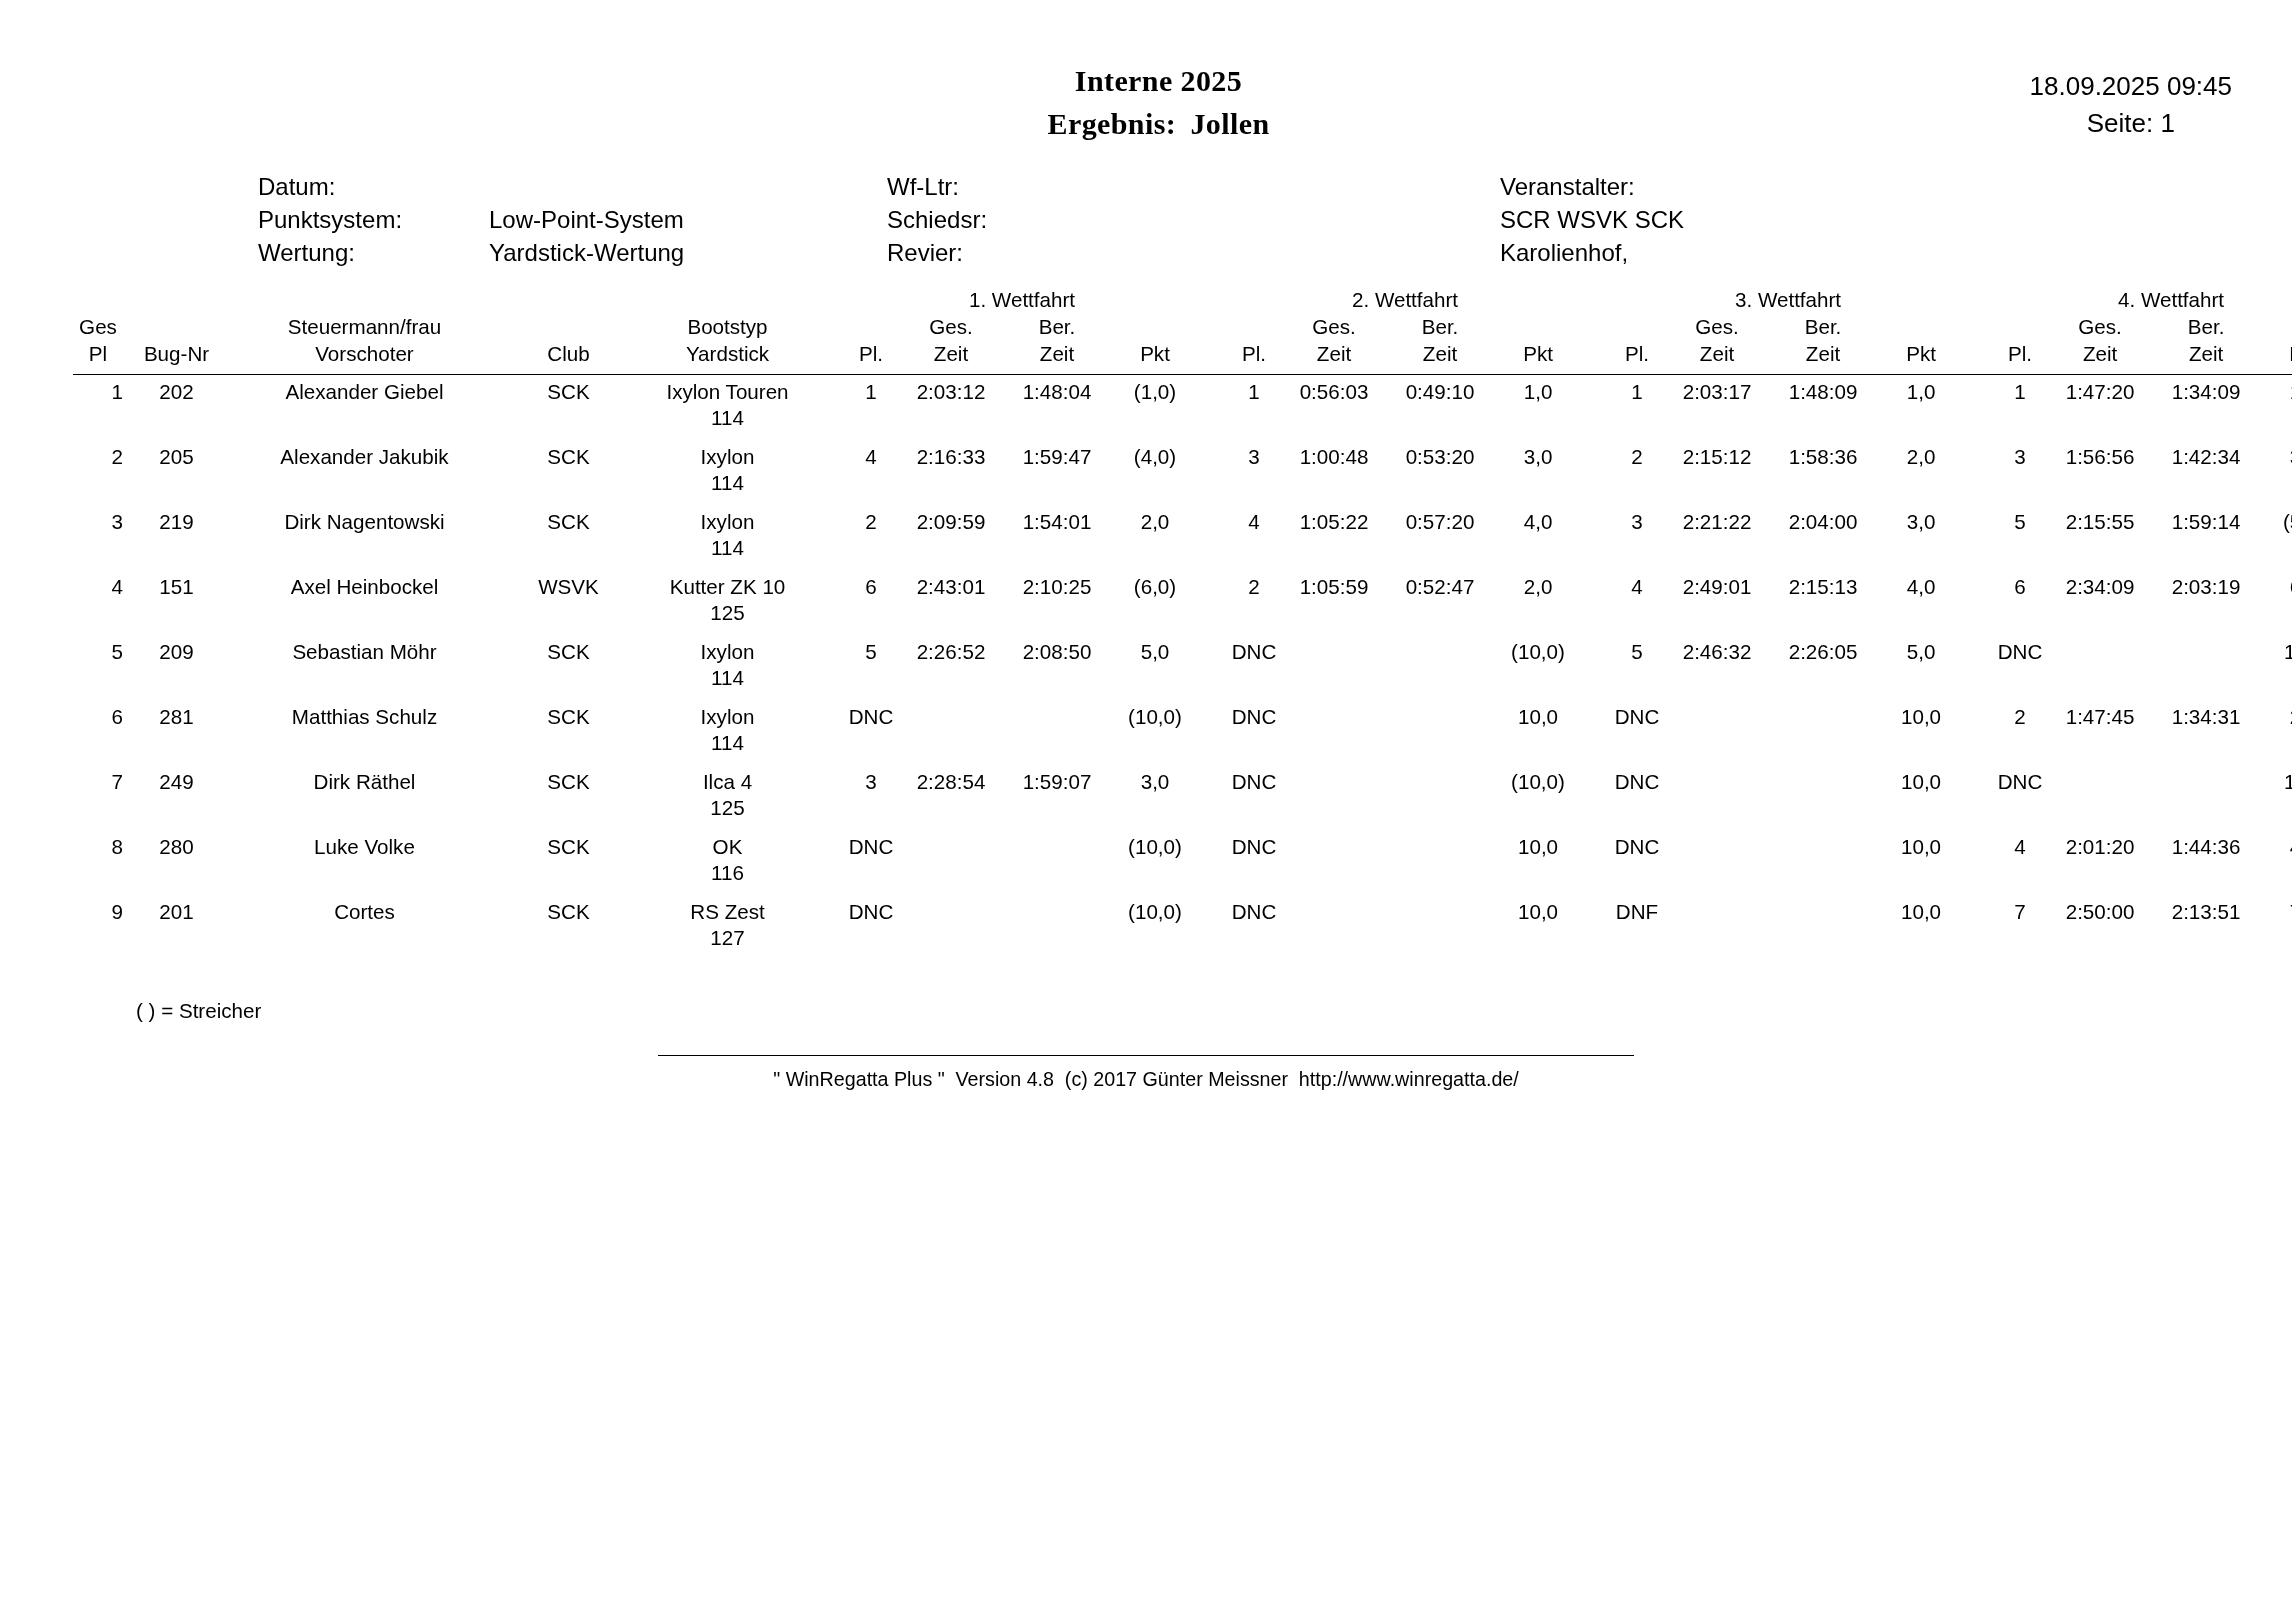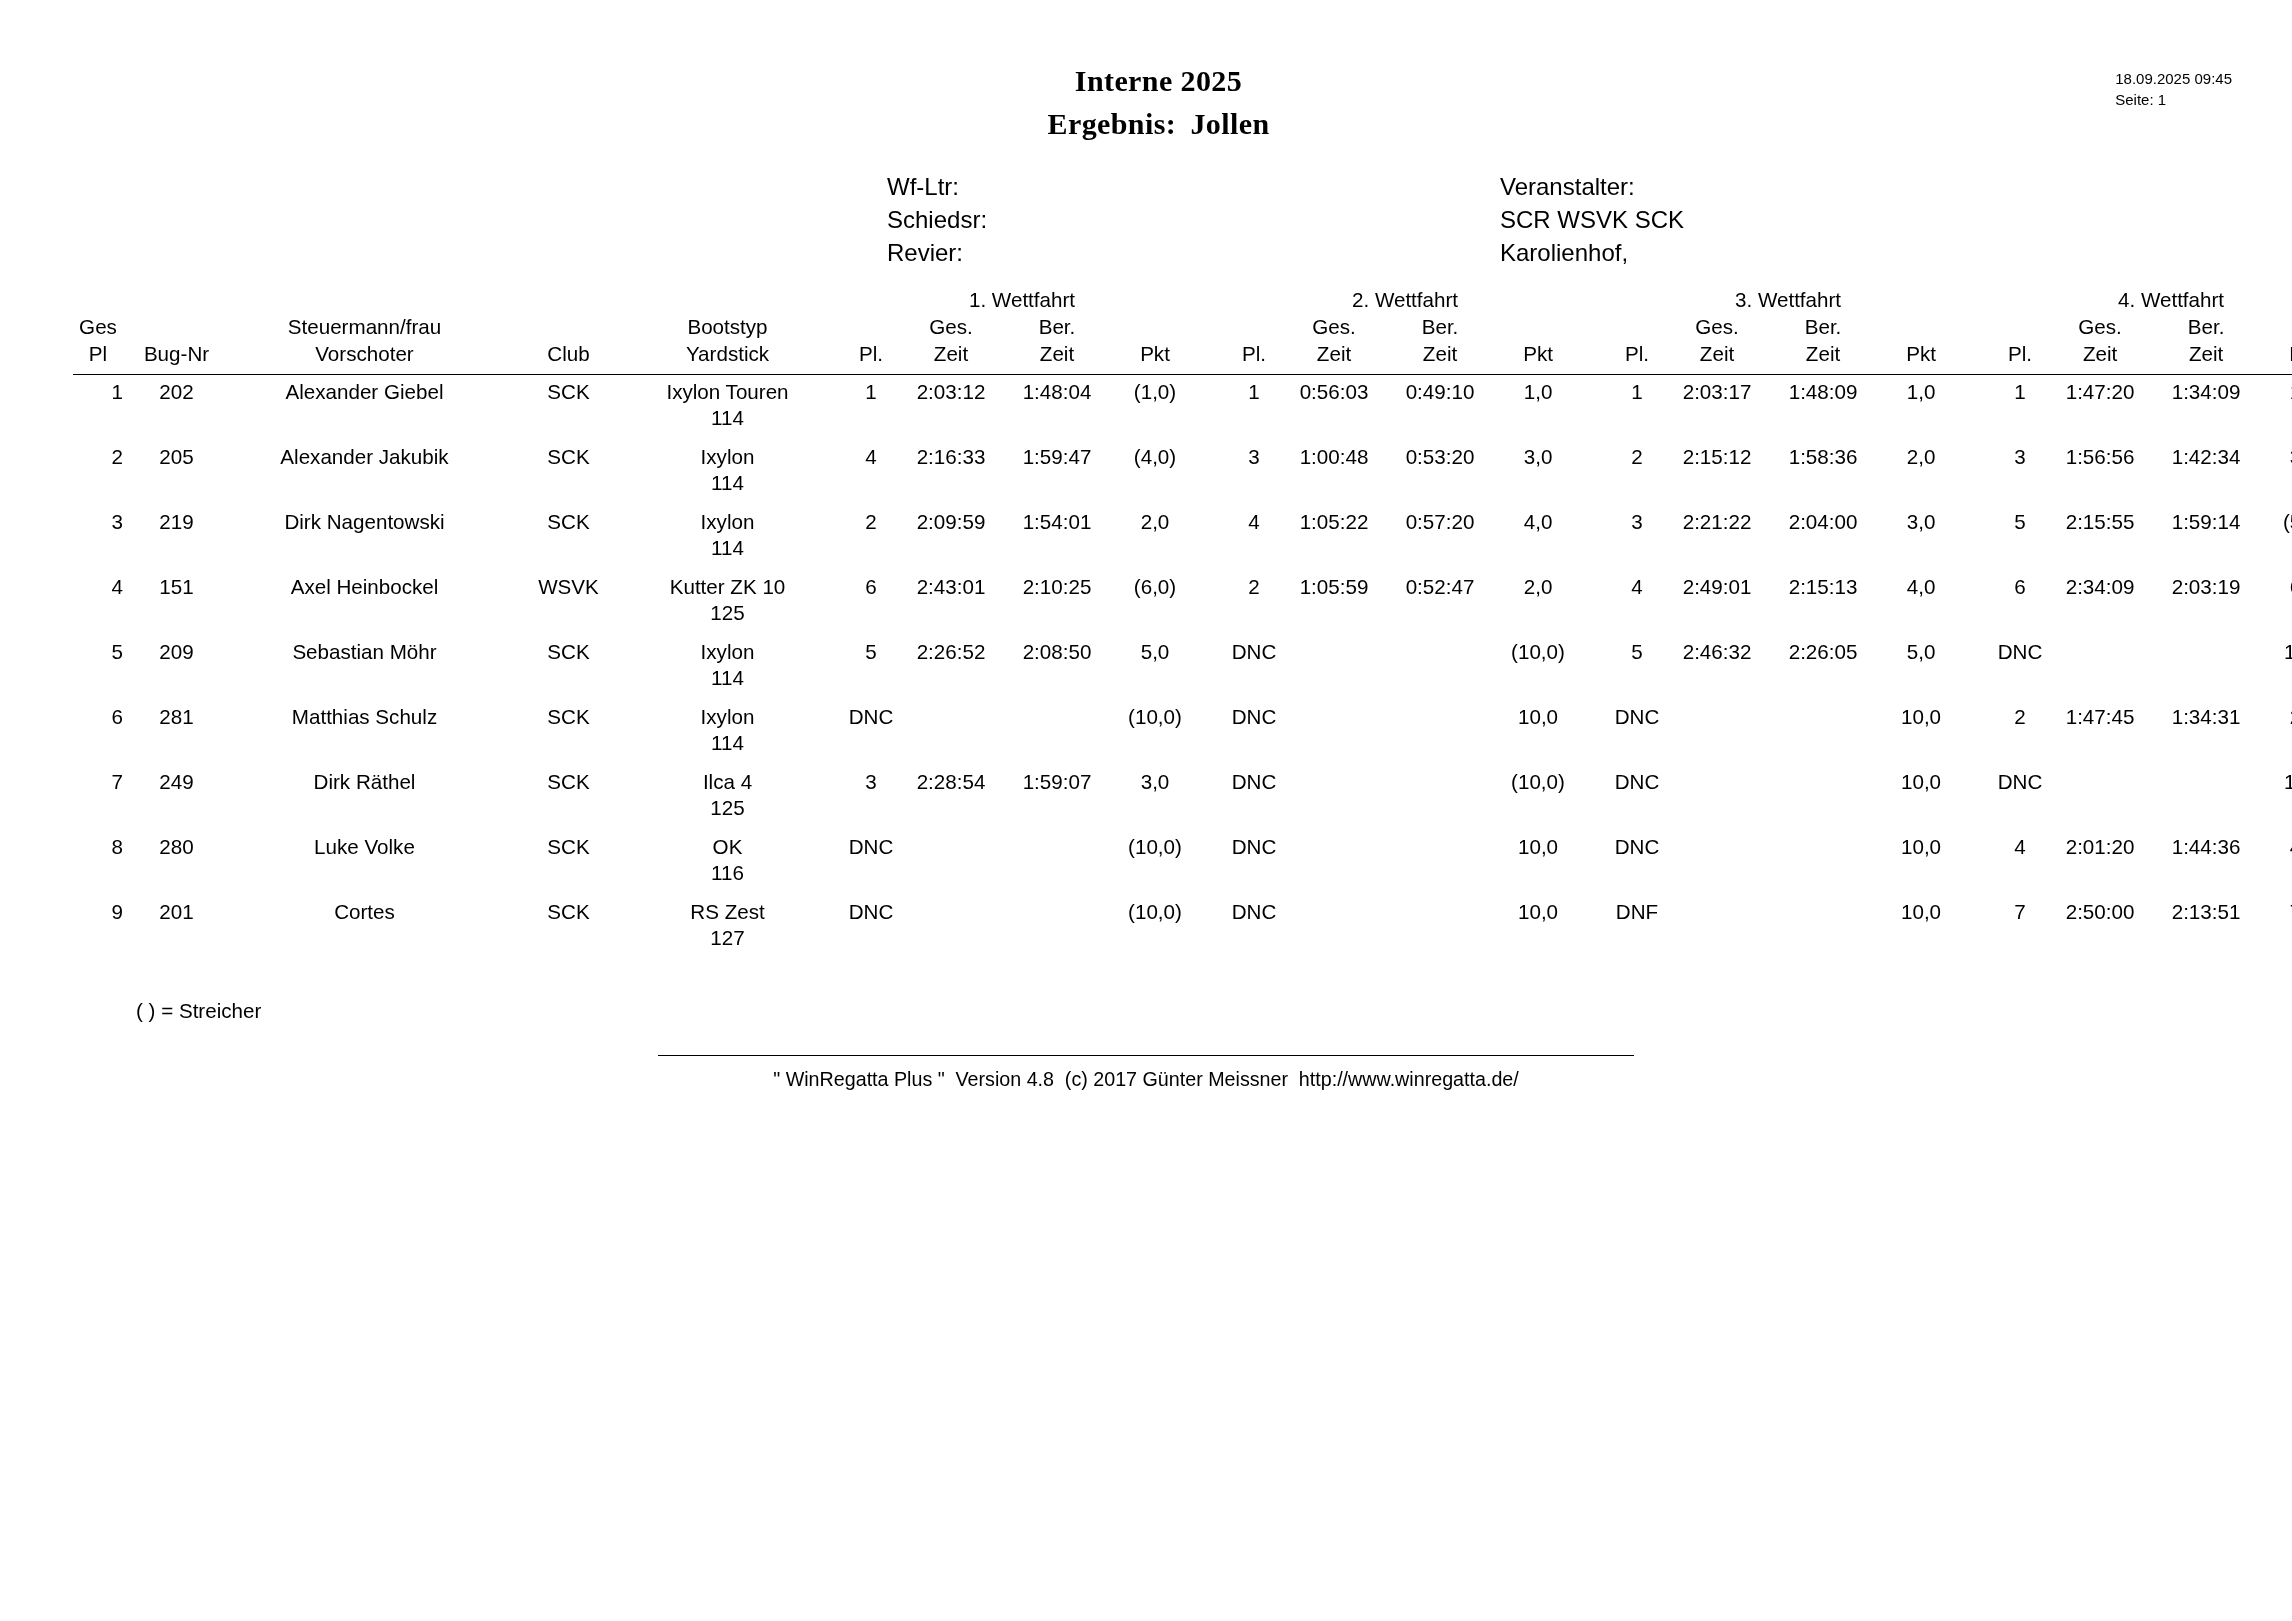--- a/index.html
+++ b/index.html
@@ -45,22 +45,22 @@
     font-weight: bold;
     margin-top: 9px;
     letter-spacing: 0.4px;
   }
   .title-sub .spacer { display:inline-block; width: 14.3px; }
 
   .stamp {
     position: absolute;
     right: 73px;
     top: 56px;
-    text-align: left;
-    font-size: 15px;
+    text-align: center;
+    font-size: 26px;
     line-height: 1.42;
   }
 
   
   .meta {
     position: absolute;
     top: 170px;
     left: 0;
     width: 2293px;
     height: 99px;
@@ -175,20 +175,31 @@
         <span>Ergebnis:</span><span class="spacer"></span><span>Jollen</span>
       </div>
     </div>
     <div class="stamp">
       <div>18.09.2025  09:45</div>
       <div>Seite: 1</div>
     </div>
   </div>
 
   <div class="meta">
+    <div class="meta-col c1">
+      <div class="meta-row">
+        <span class="meta-label">Datum:</span><span class="meta-value"></span>
+      </div>
+      <div class="meta-row">
+        <span class="meta-label">Punktsystem:</span><span class="meta-value">Low-Point-System</span>
+      </div>
+      <div class="meta-row">
+        <span class="meta-label">Wertung:</span><span class="meta-value">Yardstick-Wertung</span>
+      </div>
+    </div>
     <div class="meta-col c2">
       <div class="meta-row">
         <span class="meta-label">Wf-Ltr:</span>
       </div>
       <div class="meta-row">
         <span class="meta-label">Schiedsr:</span>
       </div>
       <div class="meta-row">
         <span class="meta-label">Revier:</span>
       </div>

